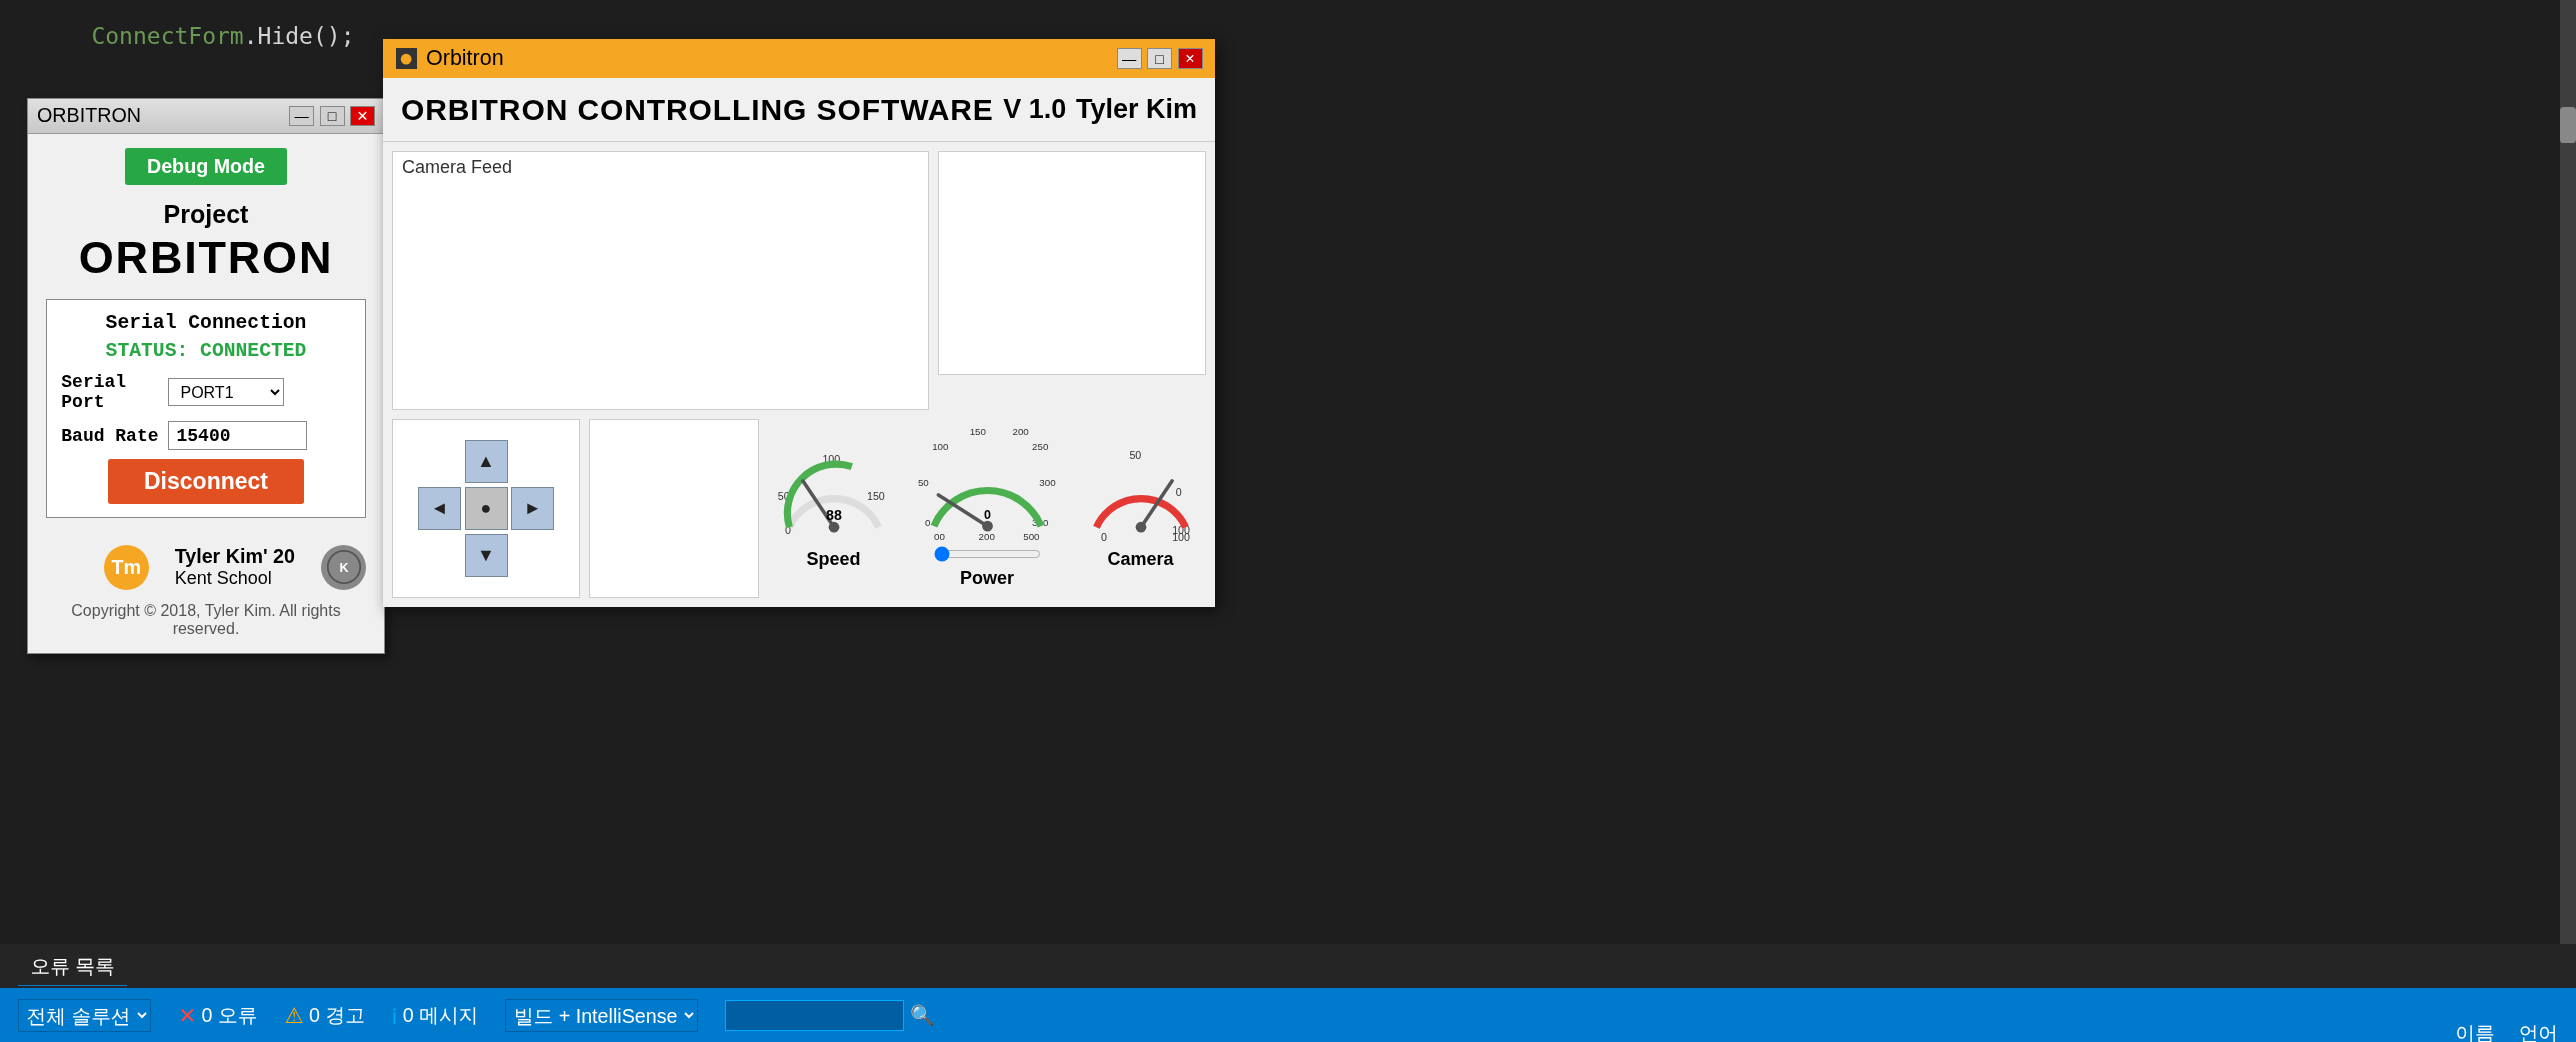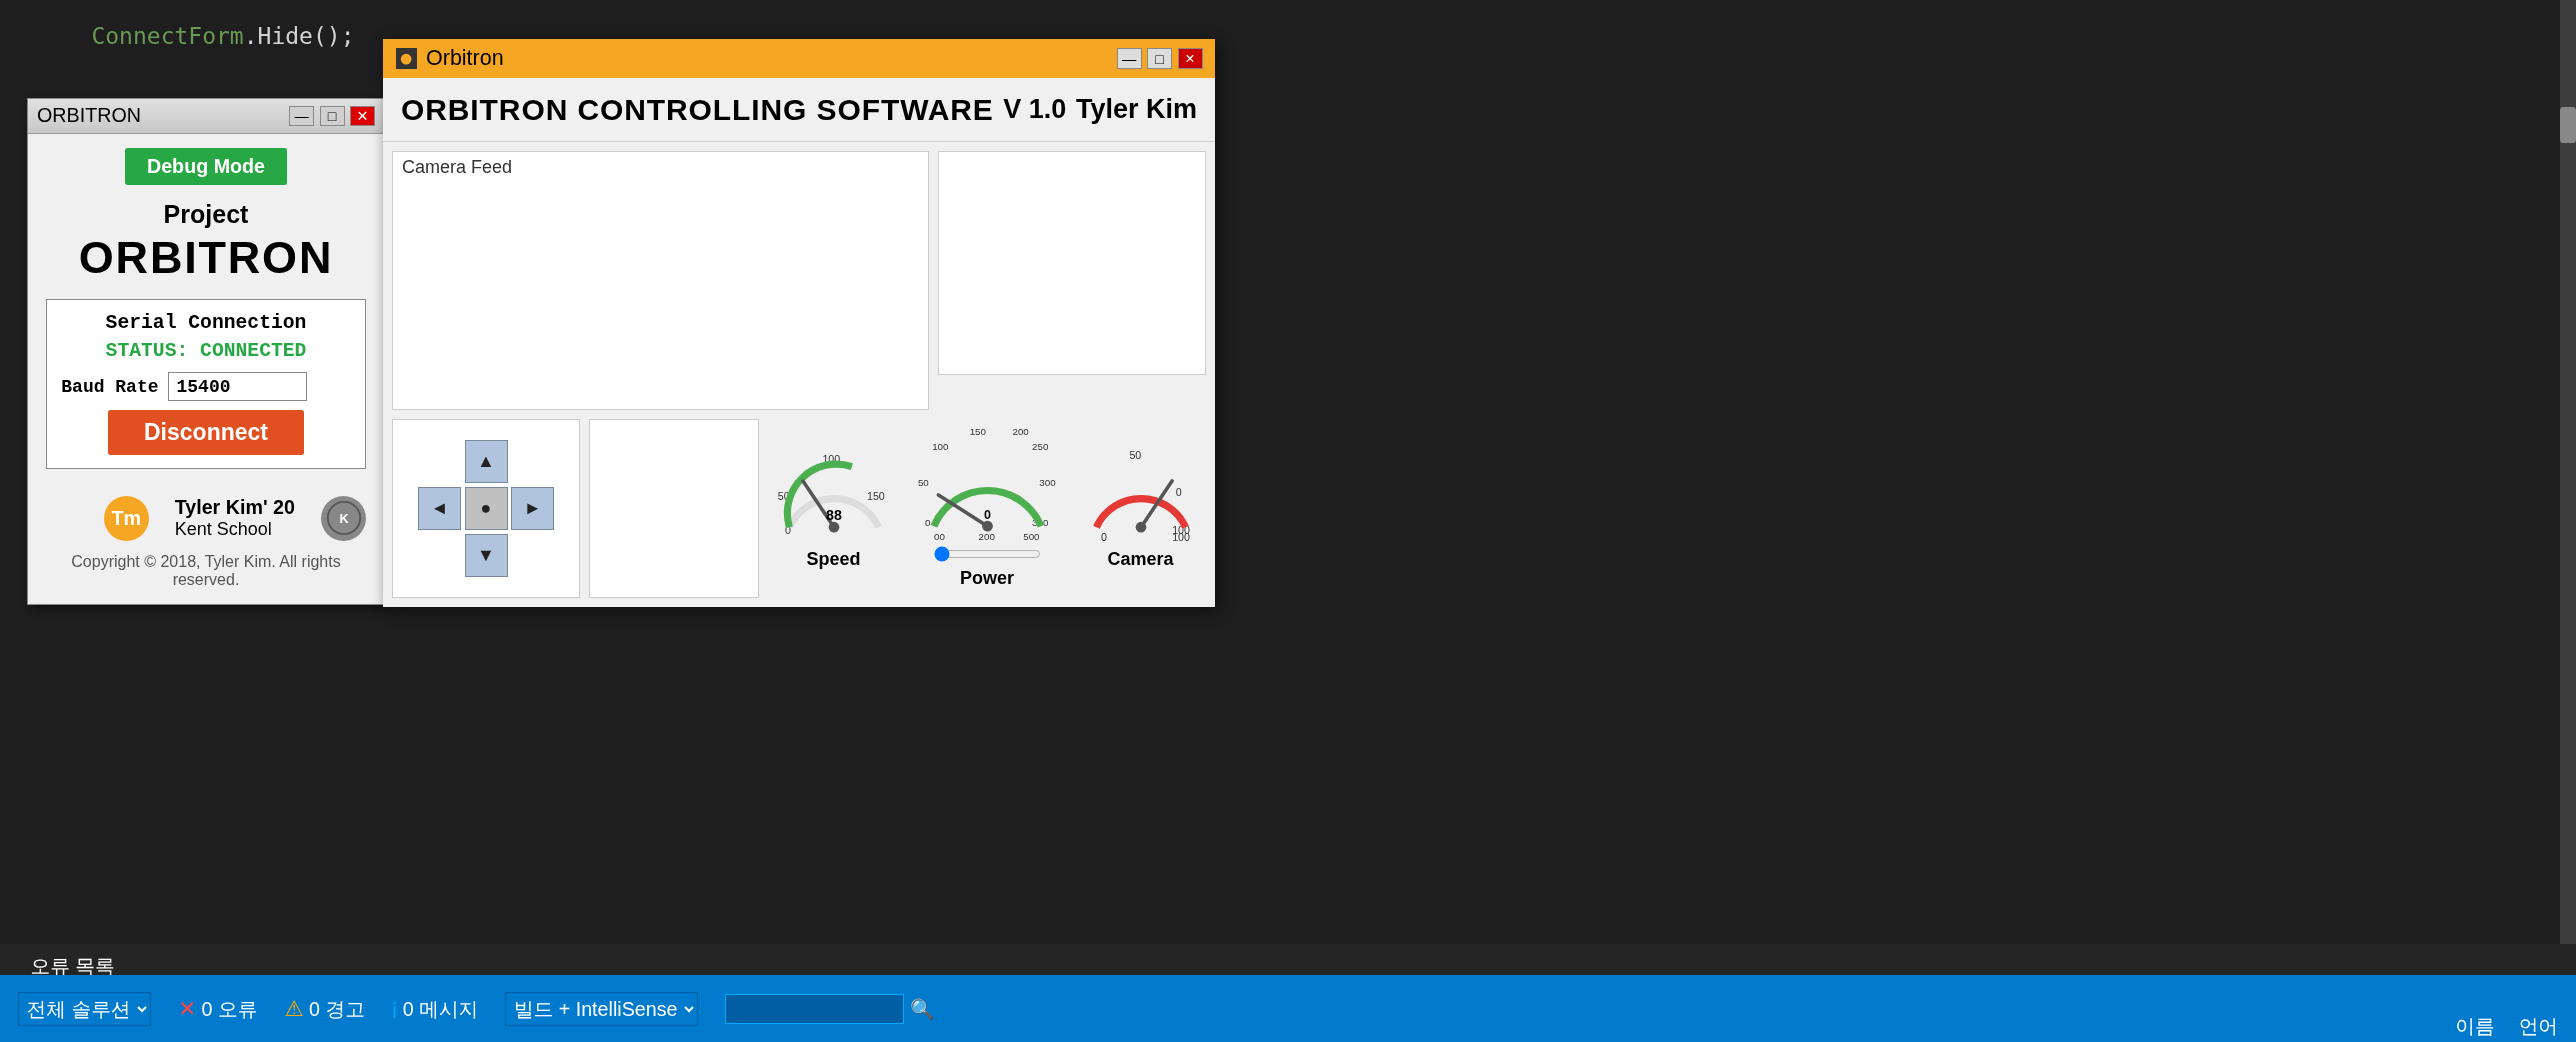--- a/index.html
+++ b/index.html
@@ -334,21 +334,21 @@
       font-size: 18px;
       font-weight: bold;
       color: #000;
       margin-top: 3.6px;
     }
 
     
     .vscode-bottom {
       position: absolute;
       bottom: 0; left: 0; right: 0;
-      height: 68px;
+      height: 55px;
       background: #007acc;
       display: flex;
       align-items: center;
       padding: 0 18px;
       gap: 27px;
     }
     .vscode-bottom-item {
       font-size: 19.7px;
       color: white;
       white-space: nowrap;
@@ -426,20 +426,28 @@
     </div>
   </div>
   <div class="small-window-body">
     <button class="debug-btn">Debug Mode</button>
     <div class="project-label">Project</div>
     <div class="orbitron-label">ORBITRON</div>
 
     <div class="serial-box">
       <div class="serial-box-title">Serial Connection</div>
       <div class="serial-status">STATUS: CONNECTED</div>
+      <div class="serial-row">
+        <label>Serial Port</label>
+        <select class="serial-select">
+          <option>PORT1</option>
+          <option>PORT2</option>
+          <option>PORT3</option>
+        </select>
+      </div>
       <div class="serial-row">
         <label>Baud Rate</label>
         <input class="serial-input" type="text" value="15400" style="">
       </div>
       <button class="disconnect-btn">Disconnect</button>
     </div>
 
     <div class="footer-area">
       <div class="tm-logo">Tm</div>
       <div class="footer-text">

